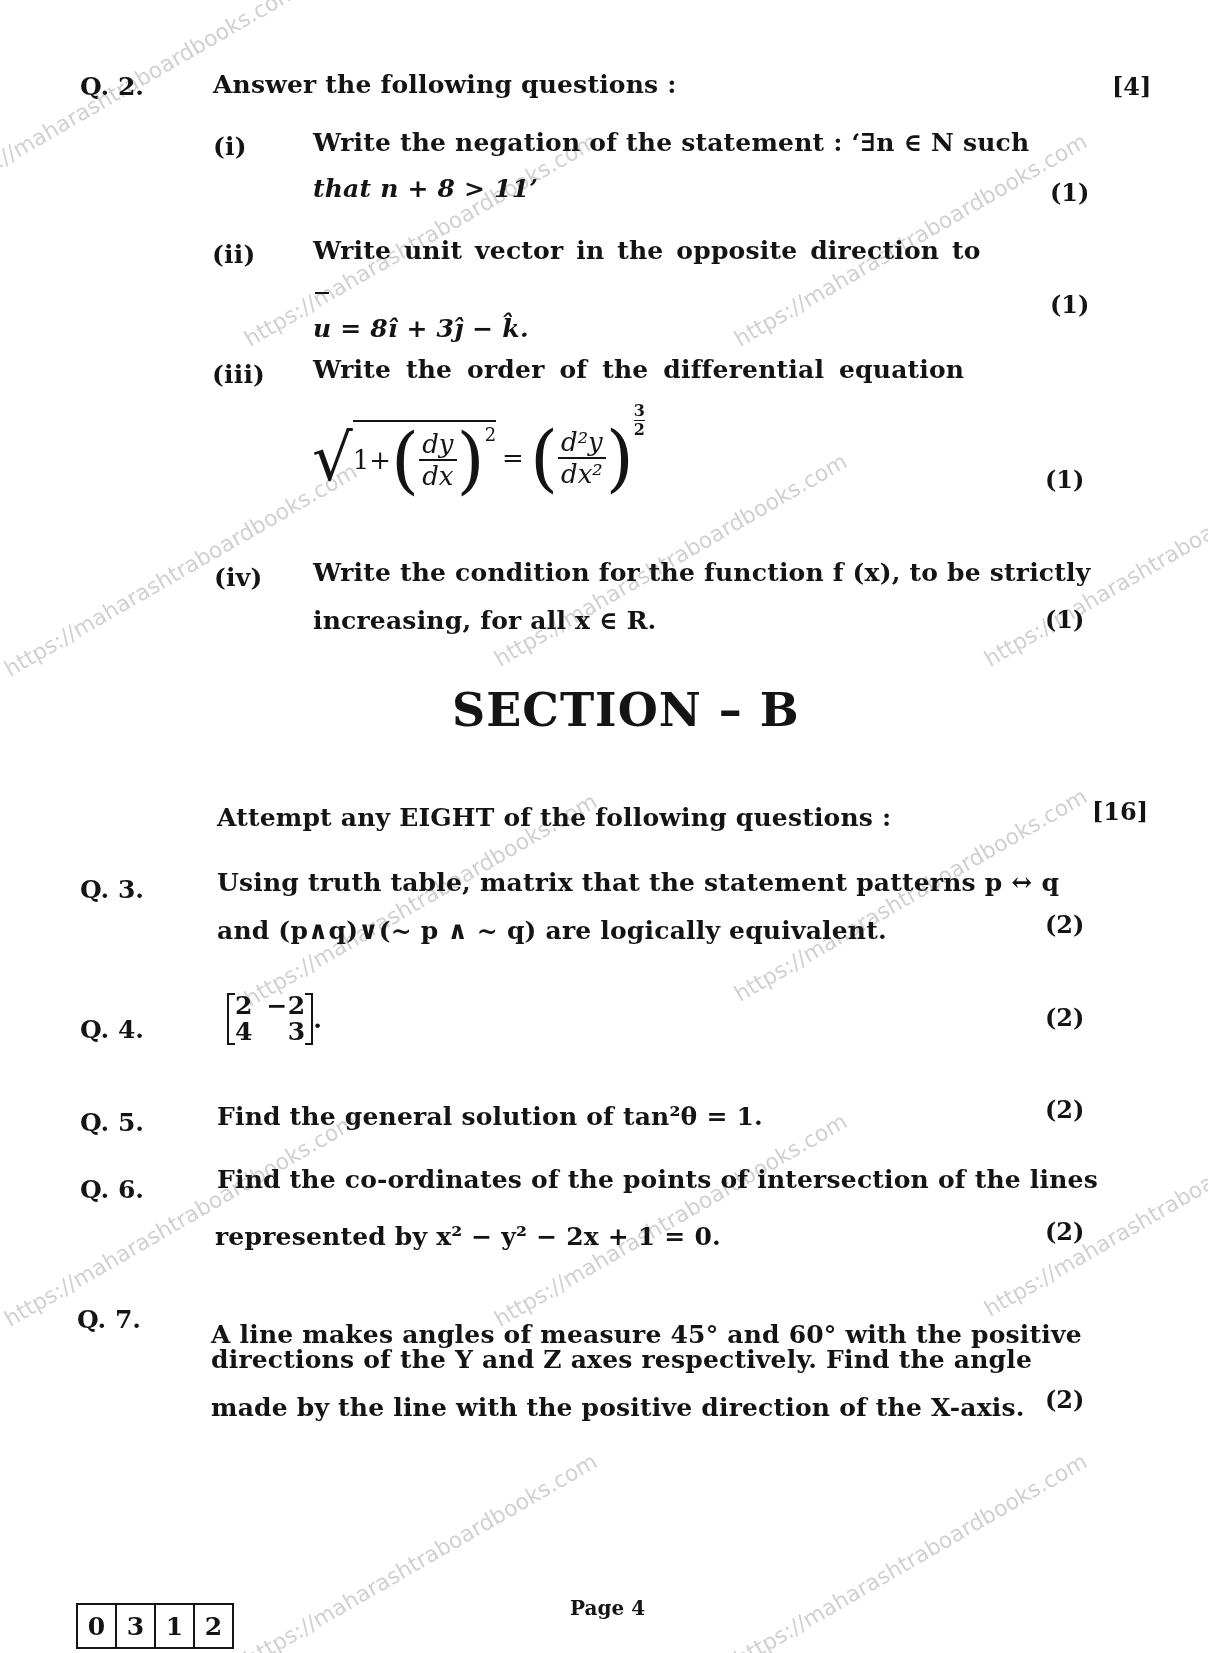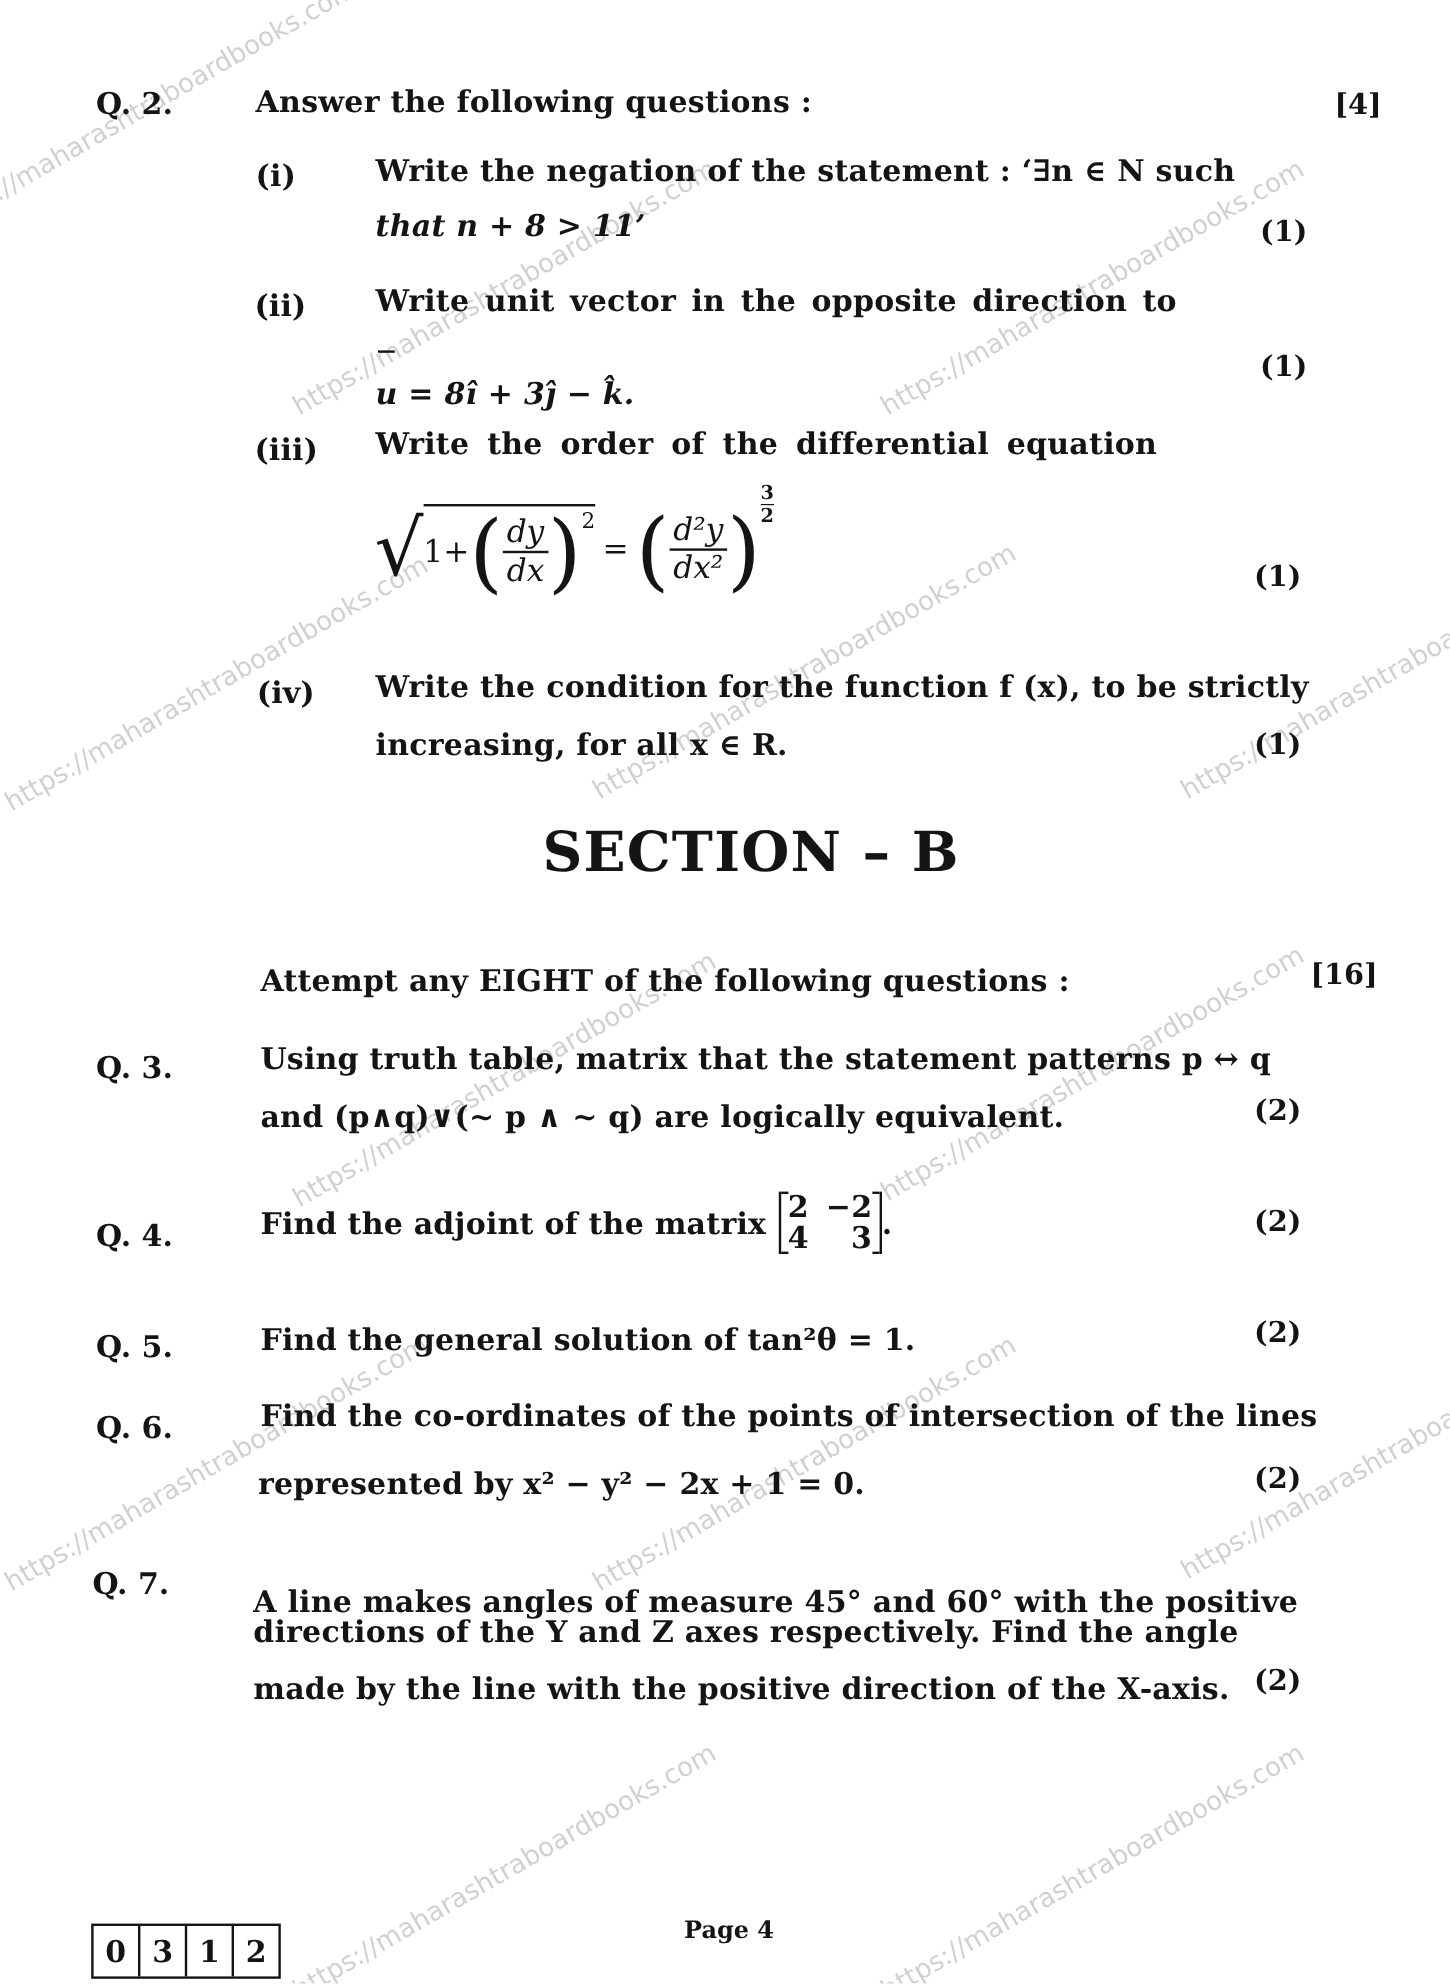--- a/index.html
+++ b/index.html
@@ -97,21 +97,20 @@
 <div class="abs txt" style="left:217px;top:803px;font-weight:bold;">Attempt any EIGHT of the following questions :</div>
 <div class="abs mk" style="left:1092px;top:797px;font-weight:bold;">[16]</div>
 
 <div class="abs qn" style="left:80px;top:875px;">Q. 3.</div>
 <div class="abs txt" style="left:217px;top:868px;">Using truth table, matrix that the statement patterns  p ↔ q</div>
 <div class="abs txt" style="left:217px;top:916px;">and (p∧q)∨(~ p ∧ ~ q) are logically equivalent.</div>
 <div class="abs mk" style="left:1045px;top:910px;">(2)</div>
 
 <div class="abs qn" style="left:80px;top:1015px;">Q. 4.</div>
 <div class="abs txt" style="left:217px;top:993px;display:flex;align-items:center;">
-  <span>Find the adjoint of the matrix</span>
   <span class="matrix" style="margin-left:10px;">
     <span class="body">
       <span class="row">
           <span>2</span>
           <span>−2</span>
         </span>
       <span class="row">
           <span>4</span>
           <span>3</span>
         </span>

